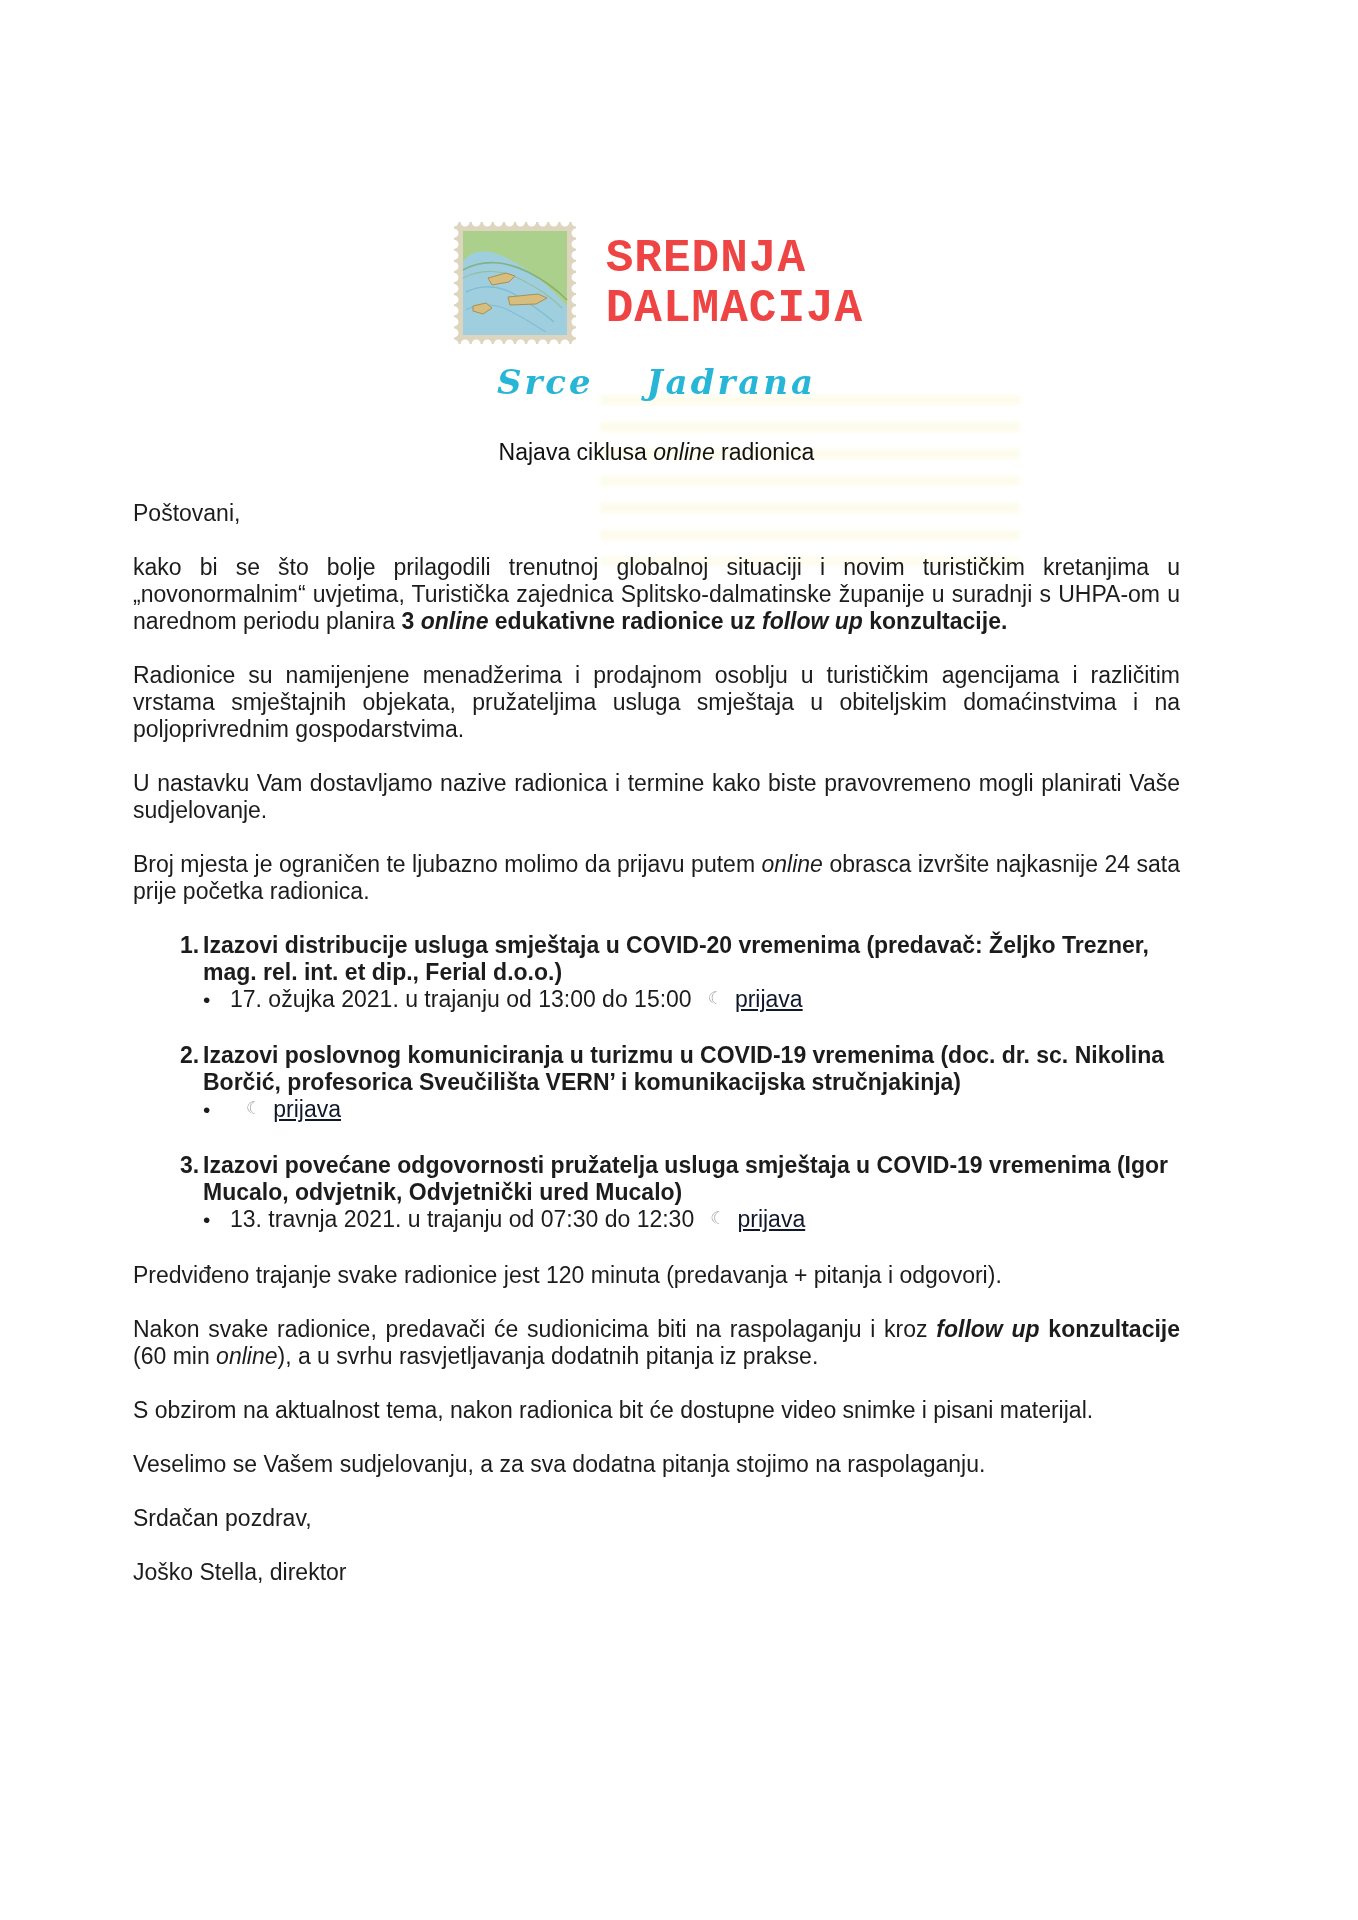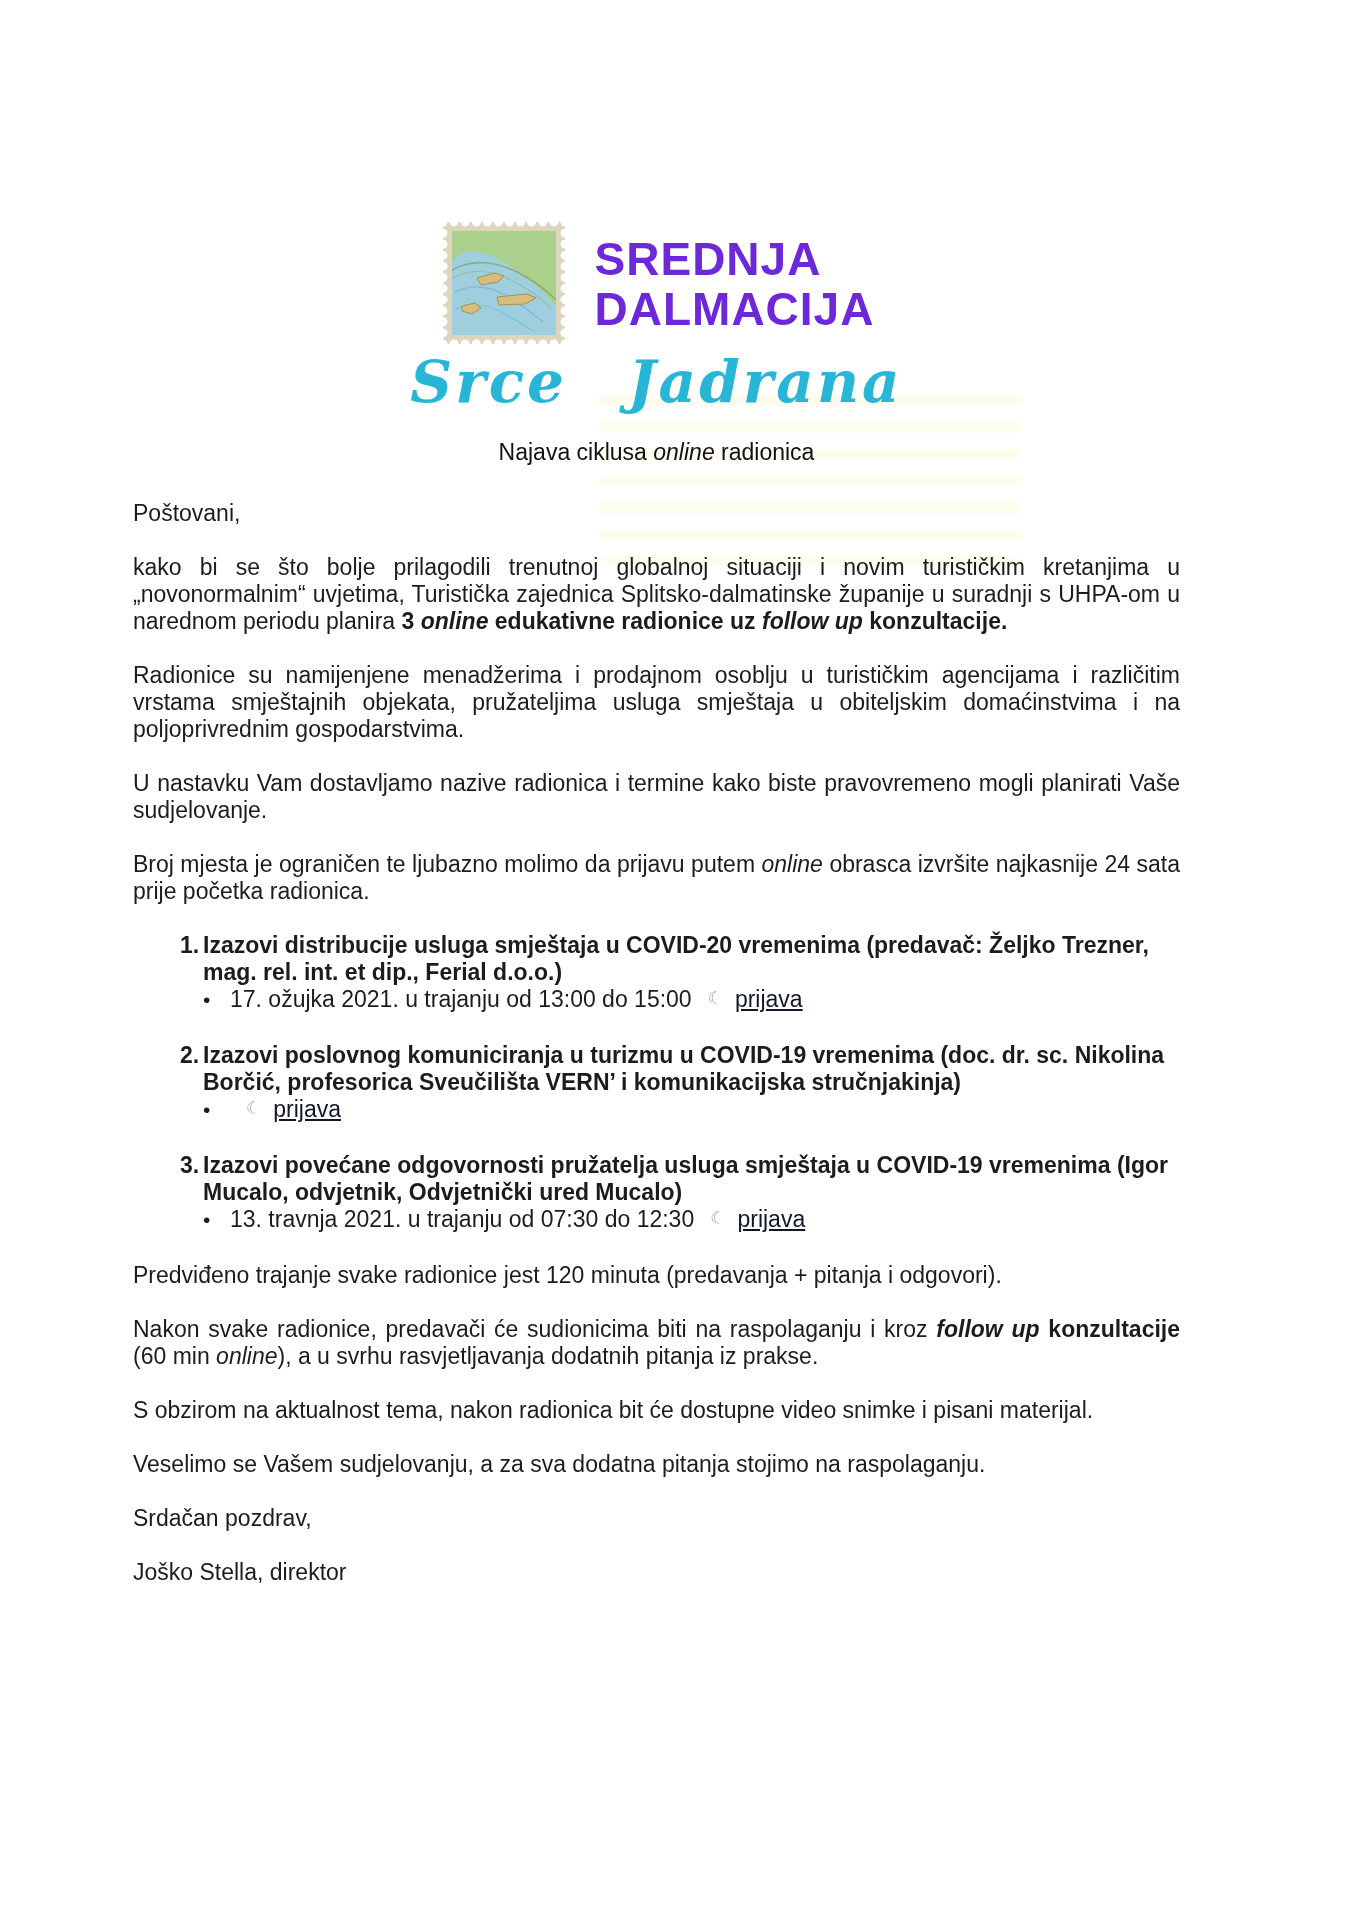--- a/index.html
+++ b/index.html
@@ -19,28 +19,28 @@
       rgba(255,255,255,0) 10px 27px);
     filter:blur(2px);
     opacity:.5;pointer-events:none;
   }
 
   
   .header{position:absolute;left:133px;top:218px;width:1047px;}
   .logo-row{display:flex;justify-content:center;align-items:flex-start;}
   .stamp{width:130px;height:130px;flex:0 0 auto;}
   .wordmark{margin-left:26px;margin-top:16px;
-    font-family:Liberation Sans, sans-serif;
+    font-family:Liberation Mono, monospace;
     font-weight:700;font-size:46px;line-height:50px;
-    letter-spacing:1px;color:#6d28d9;}
+    letter-spacing:1px;color:#ef4444;}
   .script-line{
     margin-top:2px;text-align:center;
     font-family:"DejaVu Serif","Liberation Serif",serif;
     font-style:italic;font-weight:700;
-    font-size:58px;line-height:64px;
+    font-size:34px;line-height:64px;
     color:#27b6d5;letter-spacing:3px;word-spacing:38px;
   }
 
   
   .doc-title{
     position:absolute;left:133px;top:438px;width:1047px;
     text-align:center;font-weight:400;font-size:23px;line-height:28px;color:#111;
   }
   .doc-title .it{font-style:italic;}
 

